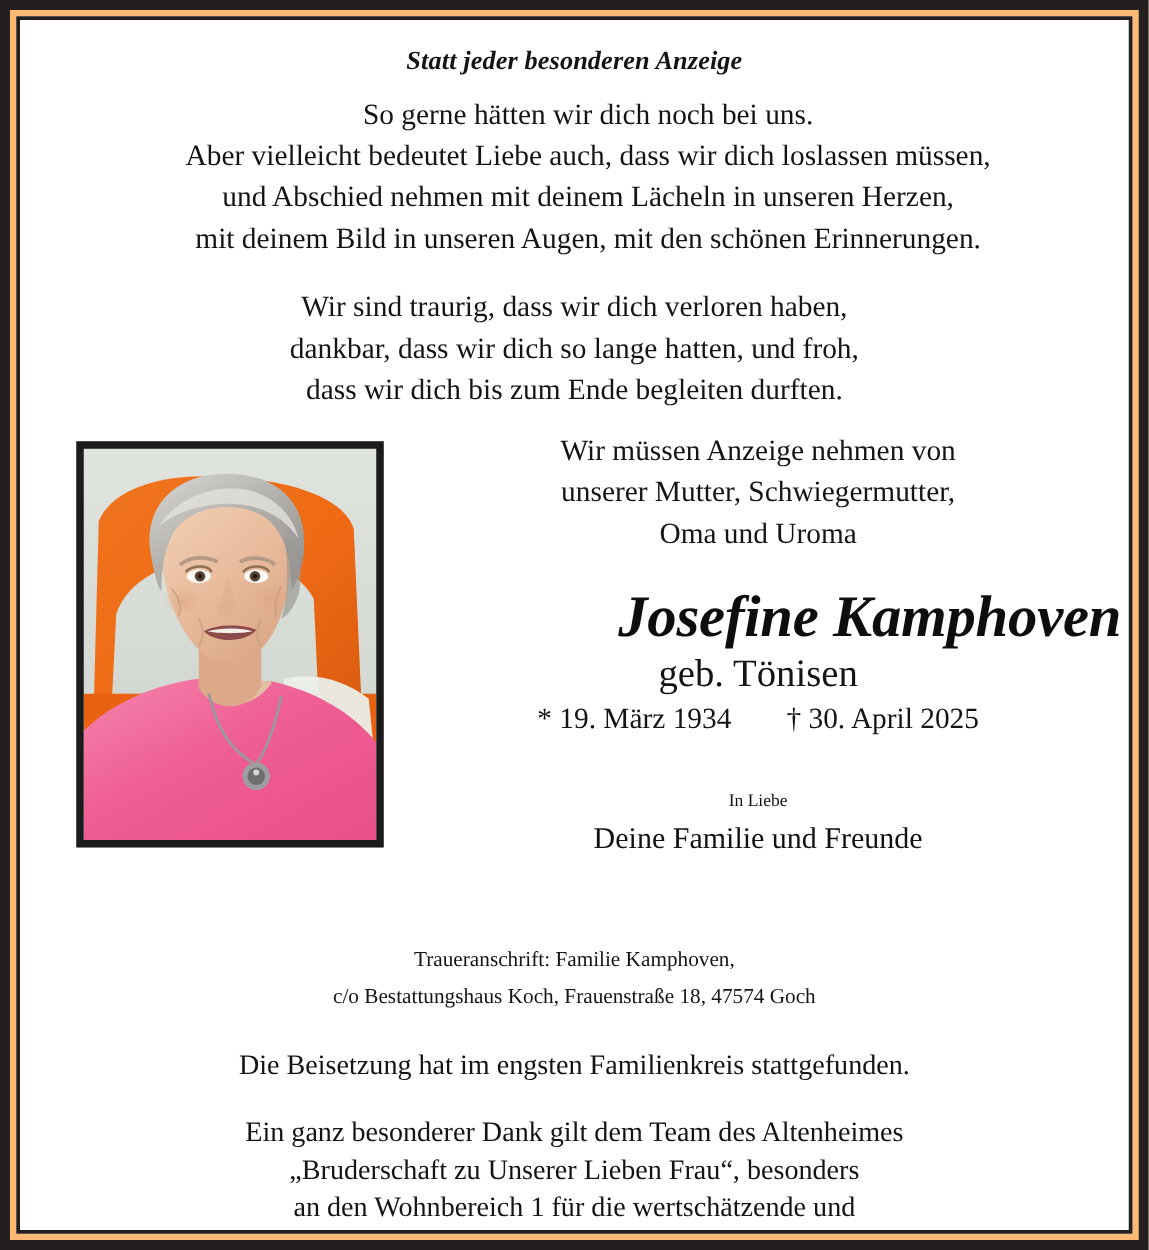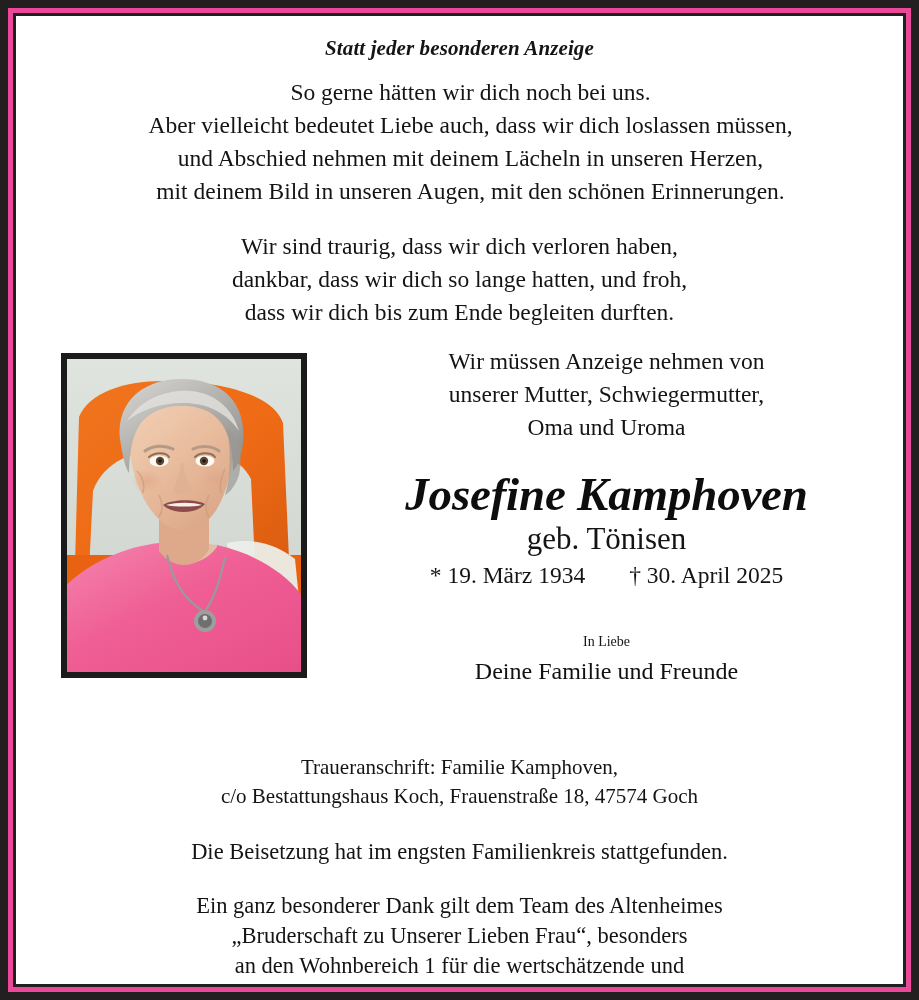--- a/index.html
+++ b/index.html
@@ -13,21 +13,21 @@
     overflow: hidden;
     font-family: "Liberation Serif", "DejaVu Serif", serif;
   }
 
   
   .obituary-frame {
     position: relative;
     box-sizing: border-box;
     width: 919px;
     height: 1000px;
-    background: #ec4899;
+    background: #fdba74;
     border: 8px solid #231f20;
   }
   
   .obituary-inner {
     position: absolute;
     box-sizing: border-box;
     left: 5px;
     top: 5px;
     right: 5px;
     bottom: 5px;
@@ -104,20 +104,21 @@
   }
   .deceased-name {
     font-style: italic;
     font-weight: bold;
     font-size: 47px;
     line-height: 56px;
     letter-spacing: -0.2px;
     color: #0d0d0d;
     margin-top: 22px;
     white-space: nowrap;
+    text-align: right;
   }
   .maiden-name {
     font-size: 31px;
     line-height: 30px;
     color: #141414;
     margin-top: 2px;
   }
   .dates {
     font-size: 23.5px;
     line-height: 30px;
@@ -138,21 +139,21 @@
     color: #111111;
     margin-top: 1px;
   }
 
   
   .lower {
     text-align: center;
     color: #141414;
   }
   .addr {
-    font-size: 21px;
+    font-size: 17px;
     line-height: 29px;
     margin-top: 56px;
   }
   .note-burial {
     font-size: 22.5px;
     line-height: 30px;
     margin-top: 26px;
   }
   .note-thanks {
     font-size: 22.5px;

